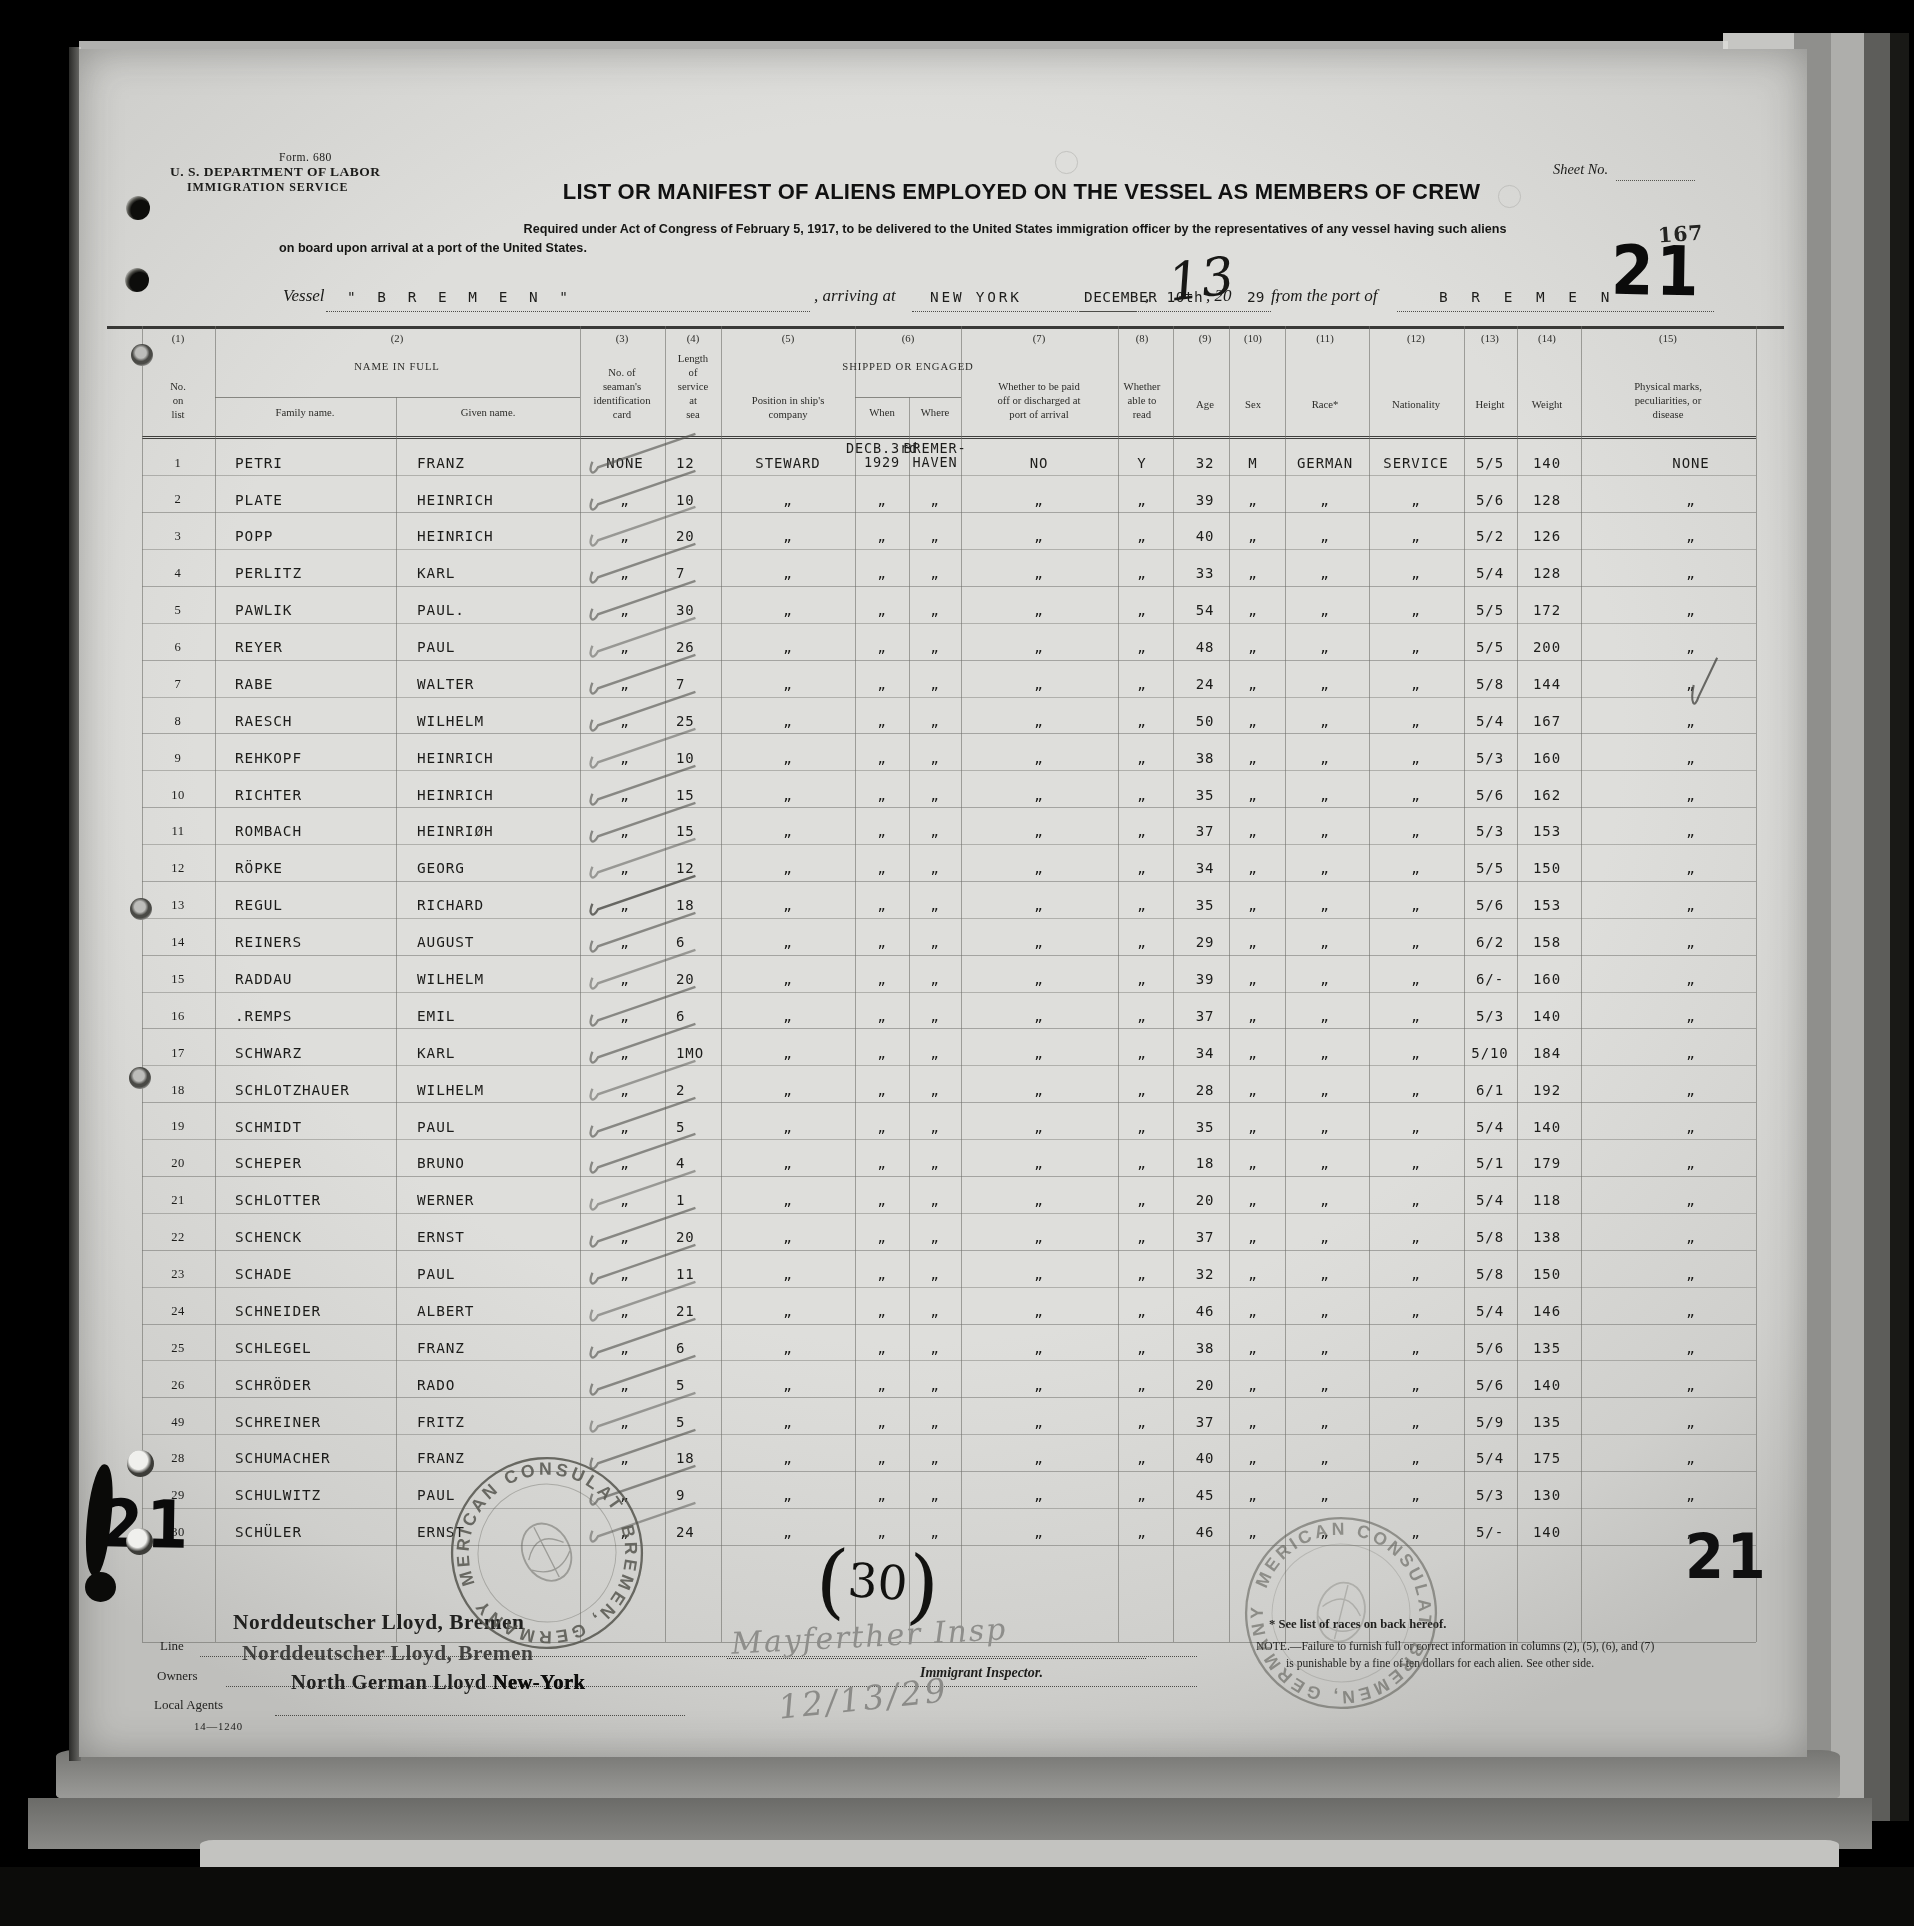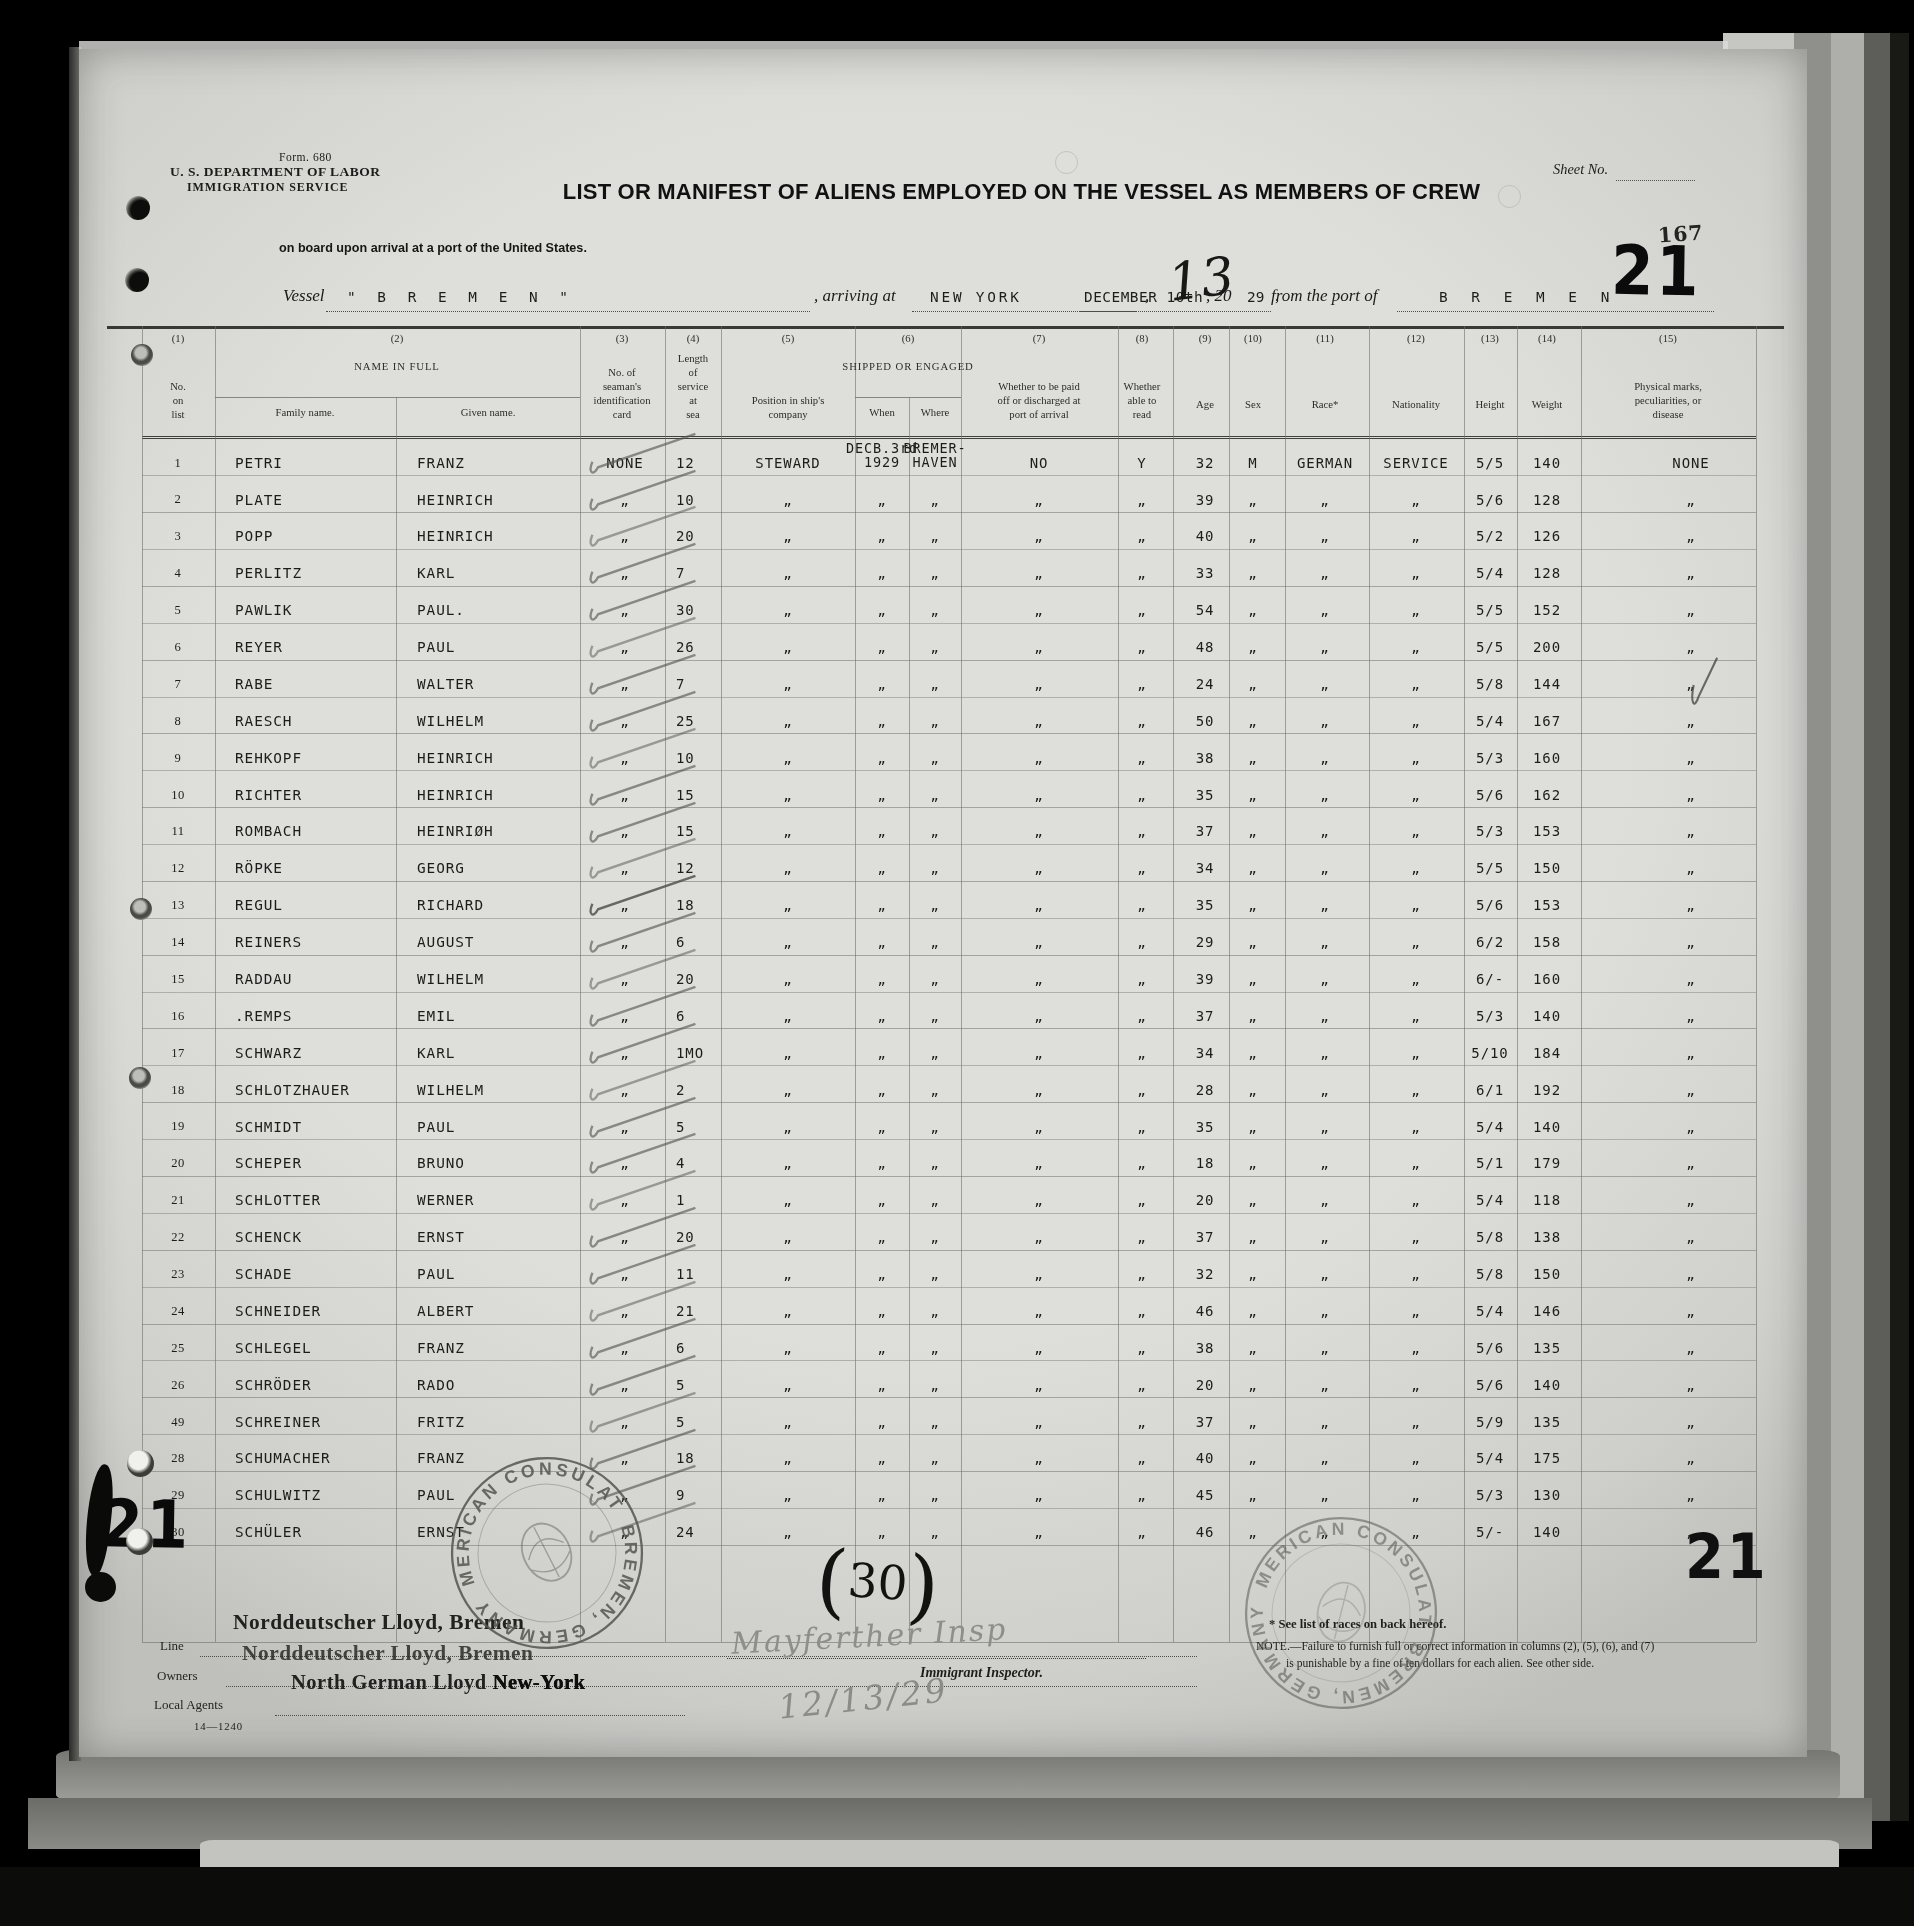--- a/index.html
+++ b/index.html
@@ -124,20 +124,21 @@
   <div class="edge" id="left-sliver"></div>
   <div class="edge" id="top-sliver"></div>
   <div class="abs" id="page86" style="left:1750px;top:195px;">86</div>
 
   <div id="sheet">
 
     <div class="abs printed" id="form-no">Form. 680</div>
     <div class="abs printed" id="dept">U. S. DEPARTMENT OF LABOR</div>
     <div class="abs printed" id="service">IMMIGRATION SERVICE</div>
     <div class="abs" id="doc-title">LIST OR MANIFEST OF ALIENS EMPLOYED ON THE VESSEL AS MEMBERS OF CREW</div>
+    <div class="abs" id="subtitle1">Required under Act of Congress of February 5, 1917, to be delivered to the United States immigration officer by the representatives of any vessel having such aliens</div>
     <div class="abs" id="subtitle2">on board upon arrival at a port of the United States.</div>
     <div class="abs printed ital" id="sheetno">Sheet No.</div>
     <div class="abs" id="sheetno-line"></div>
     <div class="abs" id="stamp167">167</div>
     <div class="abs" id="stamp21-top">21</div>
 
     <div class="abs printed ital vl" id="vessel-label">Vessel</div>
     <div class="abs dotted" id="vessel-line1"></div>
     <div class="abs typed vl2" id="vessel-name">" B R E M E N "</div>
     <div class="abs printed ital vl" id="arriving-label">, arriving at</div>
@@ -349,21 +350,21 @@
         <div class="cell ctr" style="left: 709px; font-size: 14px; white-space: pre-line; top: 554px;">„</div>
         <div class="cell ctr" style="left: 803px; font-size: 13.5px; white-space: pre-line; top: 554px;">„</div>
         <div class="cell ctr" style="left: 856px; font-size: 13.5px; white-space: pre-line; top: 554px;">„</div>
         <div class="cell ctr" style="left: 960px; font-size: 14px; white-space: pre-line; top: 554px;">„</div>
         <div class="cell ctr" style="left: 1063px; font-size: 14px; white-space: pre-line; top: 554px;">„</div>
         <div class="cell ctr" style="left: 1126px; font-size: 14px; white-space: pre-line; top: 554px;">54</div>
         <div class="cell ctr" style="left: 1174px; font-size: 14px; white-space: pre-line; top: 554px;">„</div>
         <div class="cell ctr" style="left: 1246px; font-size: 14px; white-space: pre-line; top: 554px;">„</div>
         <div class="cell ctr" style="left: 1337px; font-size: 14px; white-space: pre-line; top: 554px;">„</div>
         <div class="cell ctr" style="left: 1411px; font-size: 14px; white-space: pre-line; top: 554px;">5/5</div>
-        <div class="cell ctr" style="left: 1468px; font-size: 14px; white-space: pre-line; top: 554px;">152</div>
+        <div class="cell ctr" style="left: 1468px; font-size: 14px; white-space: pre-line; top: 554px;">172</div>
         <div class="cell ctr" style="left: 1612px; font-size: 14px; white-space: pre-line; top: 554px;">„</div>
         <svg class="check" width="116" height="54" viewBox="0 0 250 115" style="left: 506px; top: 526px;">
           <path d="M16,72 C6,96 18,104 28,84 L238,12" stroke="#52524d" fill="none" stroke-width="5" opacity="0.62"></path>
         </svg>
         <div class="cell ctr" style="left: 99px; top: 592px; font-family: &quot;Liberation Serif&quot;, serif; font-size: 12.6px; letter-spacing: 0.5px;">6</div>
         <div class="cell" style="left: 156px; font-size: 14.4px; white-space: pre-line; top: 591px;">REYER</div>
         <div class="cell" style="left: 338px; font-size: 14.4px; white-space: pre-line; top: 591px;">PAUL</div>
         <div class="cell ctr" style="left: 546px; font-size: 14px; white-space: pre-line; top: 591px;">„</div>
         <div class="cell" style="left: 597px; font-size: 14px; white-space: pre-line; top: 591px;">26</div>
         <div class="cell ctr" style="left: 709px; font-size: 14px; white-space: pre-line; top: 591px;">„</div>

